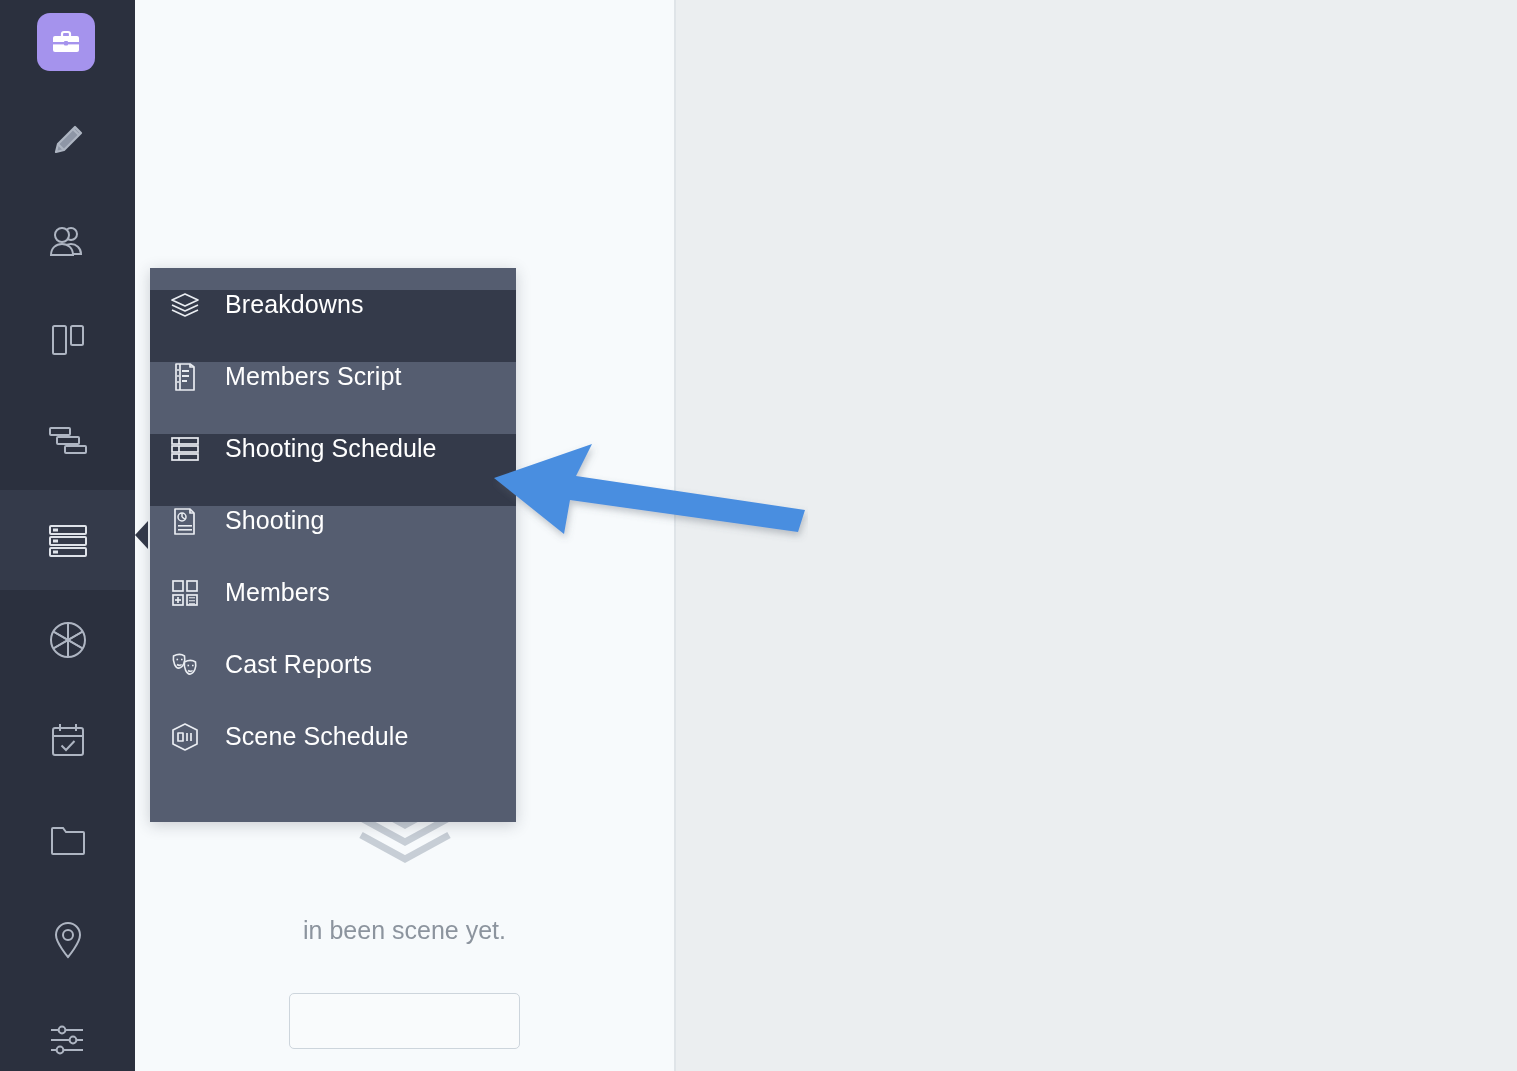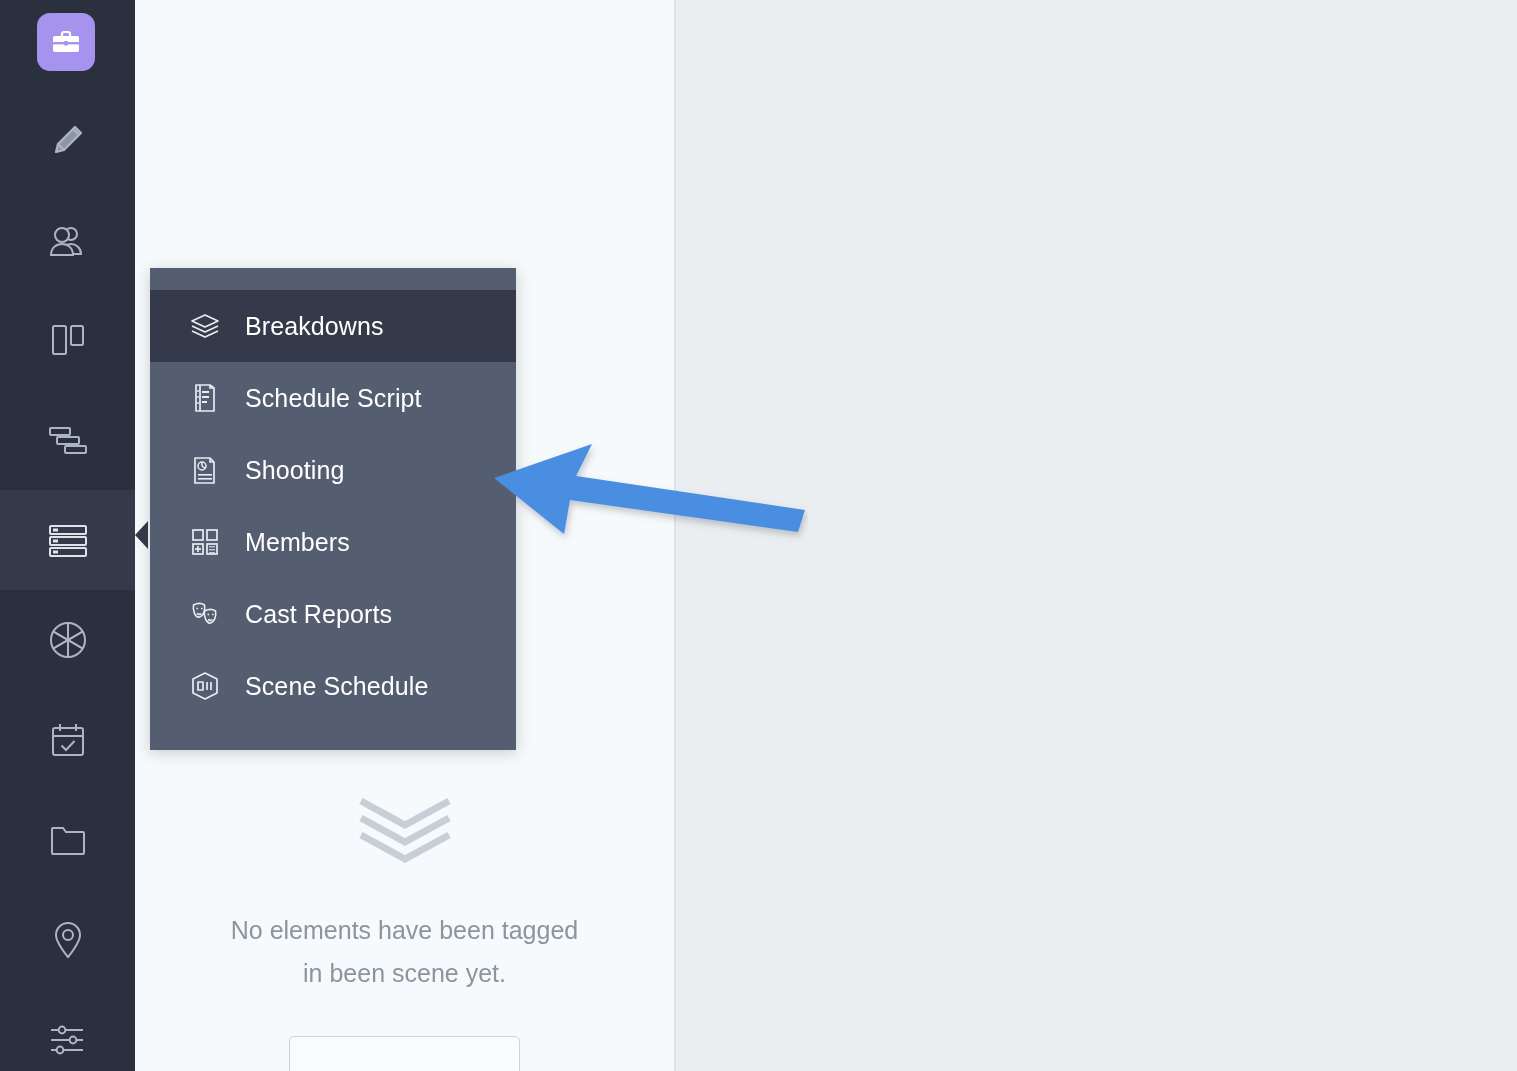--- a/index.html
+++ b/index.html
@@ -140,24 +140,23 @@
     z-index: 30;
     box-shadow: 0 3px 14px rgba(40,46,60,0.22);
     overflow: hidden;
   }
   #flyout-cap {
     height: 22px;
     background: #555d70;
   }
   .menu-item {
     display: flex;
-    align-items: center;
     height: 72px;
     box-sizing: border-box;
-    padding-left: 40px;
+    padding-left: 20px;
     color: #ffffff;
   }
   .menu-item.dark  { background: #343a4a; }
   .menu-item.light { background: #555d70; }
   .menu-icon {
     width: 30px;
     height: 30px;
     flex: 0 0 30px;
     display: flex;
     align-items: center;
@@ -201,21 +200,20 @@
     <div id="empty-icon">
       <svg viewBox="0 0 100 68" width="100" height="68">
         <g fill="none" stroke="#c7ced6" stroke-width="7" stroke-linejoin="miter">
           <polyline points="6,6 50,30 94,6"></polyline>
           <polyline points="6,23 50,47 94,23"></polyline>
           <polyline points="6,40 50,64 94,40"></polyline>
         </g>
       </svg>
     </div>
     <div id="empty-text">
-      <span>No elements have been tagged</span>
       <span>in been scene yet.</span>
     </div>
     <div id="empty-button"></div>
   </div>
 
   <div id="sidebar">
 
     <div class="brand-tile">
       <span class="rail-icon">
         <svg viewBox="0 0 30 26" width="30" height="26">
@@ -386,23 +384,38 @@
           <g fill="#e9ecf1">
             <rect x="10" y="8" width="7" height="2"></rect>
             <rect x="10" y="13" width="7" height="2"></rect>
             <rect x="10" y="18" width="5" height="2"></rect>
             <circle cx="6" cy="8" r="1"></circle>
             <circle cx="6" cy="14" r="1"></circle>
             <circle cx="6" cy="20" r="1"></circle>
           </g>
         </svg>
       </span>
-      <span class="menu-label">Schedule Script</span>
-    </div>
-
+      <span class="menu-label">Members Script</span>
+    </div>
+
+    <div class="menu-item dark">
+      <span class="menu-icon">
+        <svg viewBox="0 0 30 28" width="30" height="28">
+          <g fill="none" stroke="#e9ecf1" stroke-width="1.7">
+            <rect x="2" y="3" width="26" height="6"></rect>
+            <rect x="2" y="11" width="26" height="6"></rect>
+            <rect x="2" y="19" width="26" height="6"></rect>
+            <path d="M9 3v6"></path>
+              <path d="M9 11v6"></path>
+              <path d="M9 19v6"></path>
+          </g>
+        </svg>
+      </span>
+      <span class="menu-label">Shooting Schedule</span>
+    </div>
 
     <div class="menu-item light">
       <span class="menu-icon">
         <svg viewBox="0 0 26 30" width="26" height="30">
           <g fill="none" stroke="#e9ecf1" stroke-width="1.7" stroke-linejoin="round">
             <path d="M3 3h15l4 4v21H3z"></path>
             <path d="M22 7h-4V3"></path>
           </g>
           <g fill="none" stroke="#e9ecf1" stroke-width="1.5">
             <circle cx="10" cy="11" r="4"></circle>

